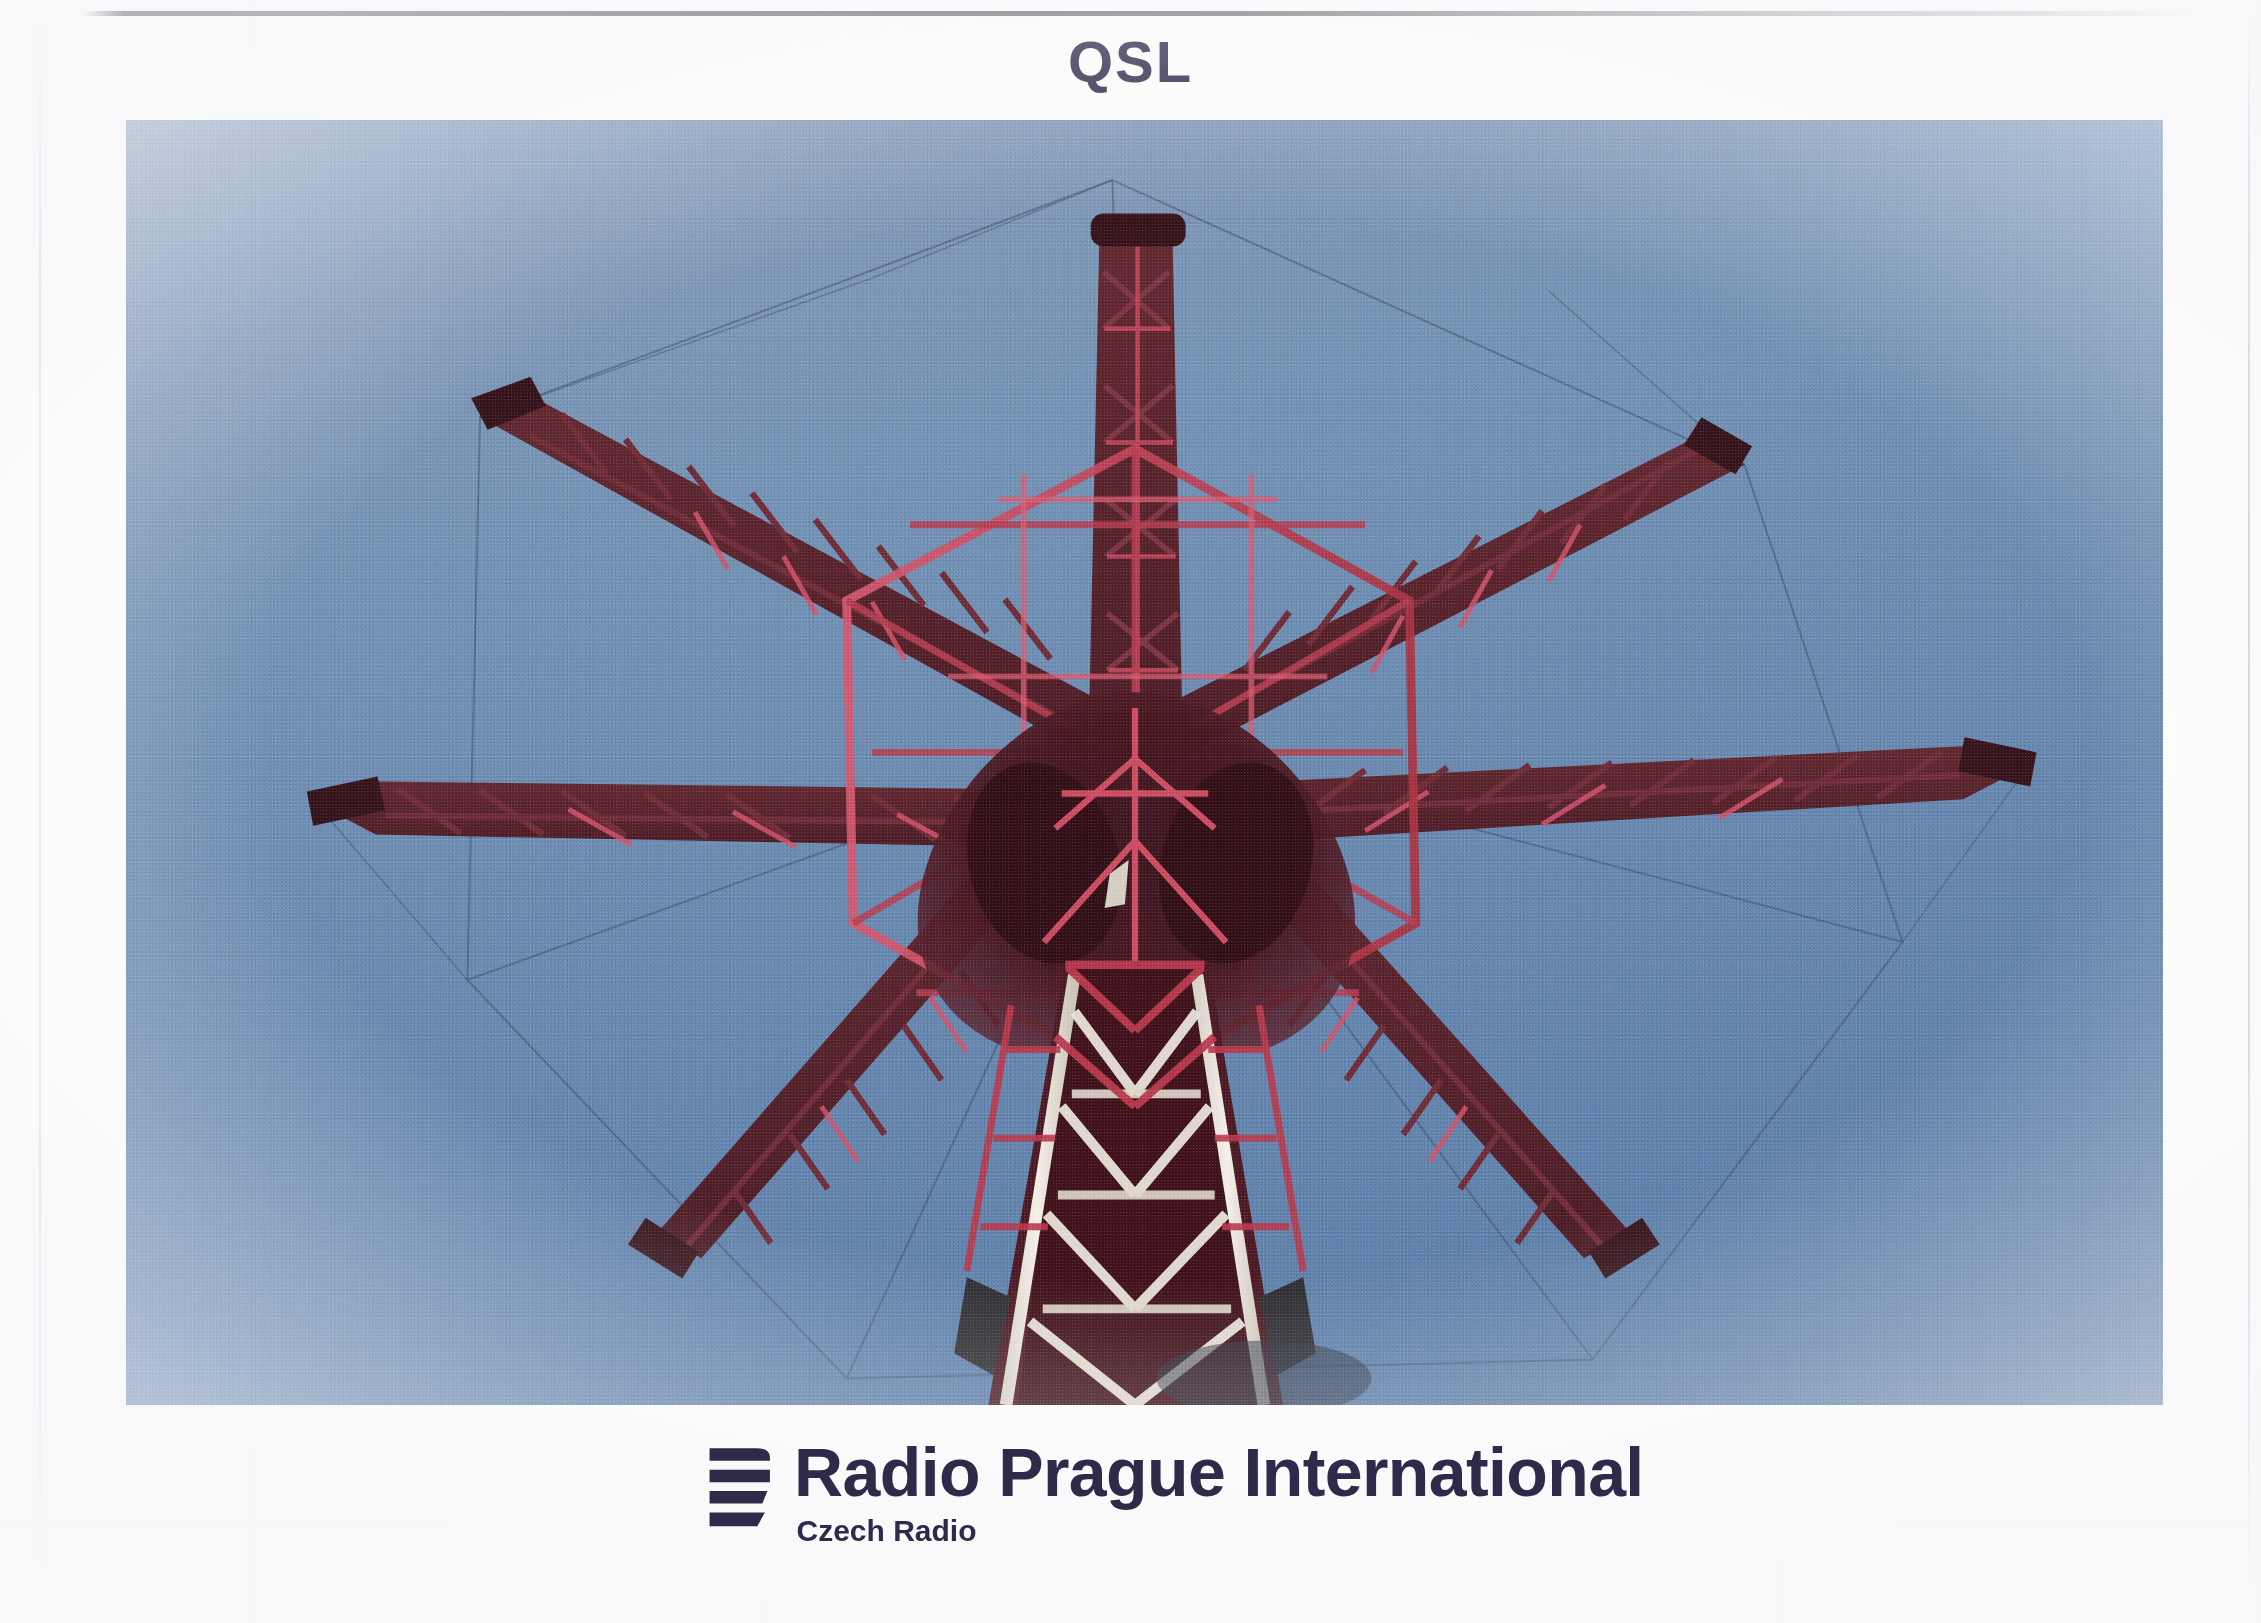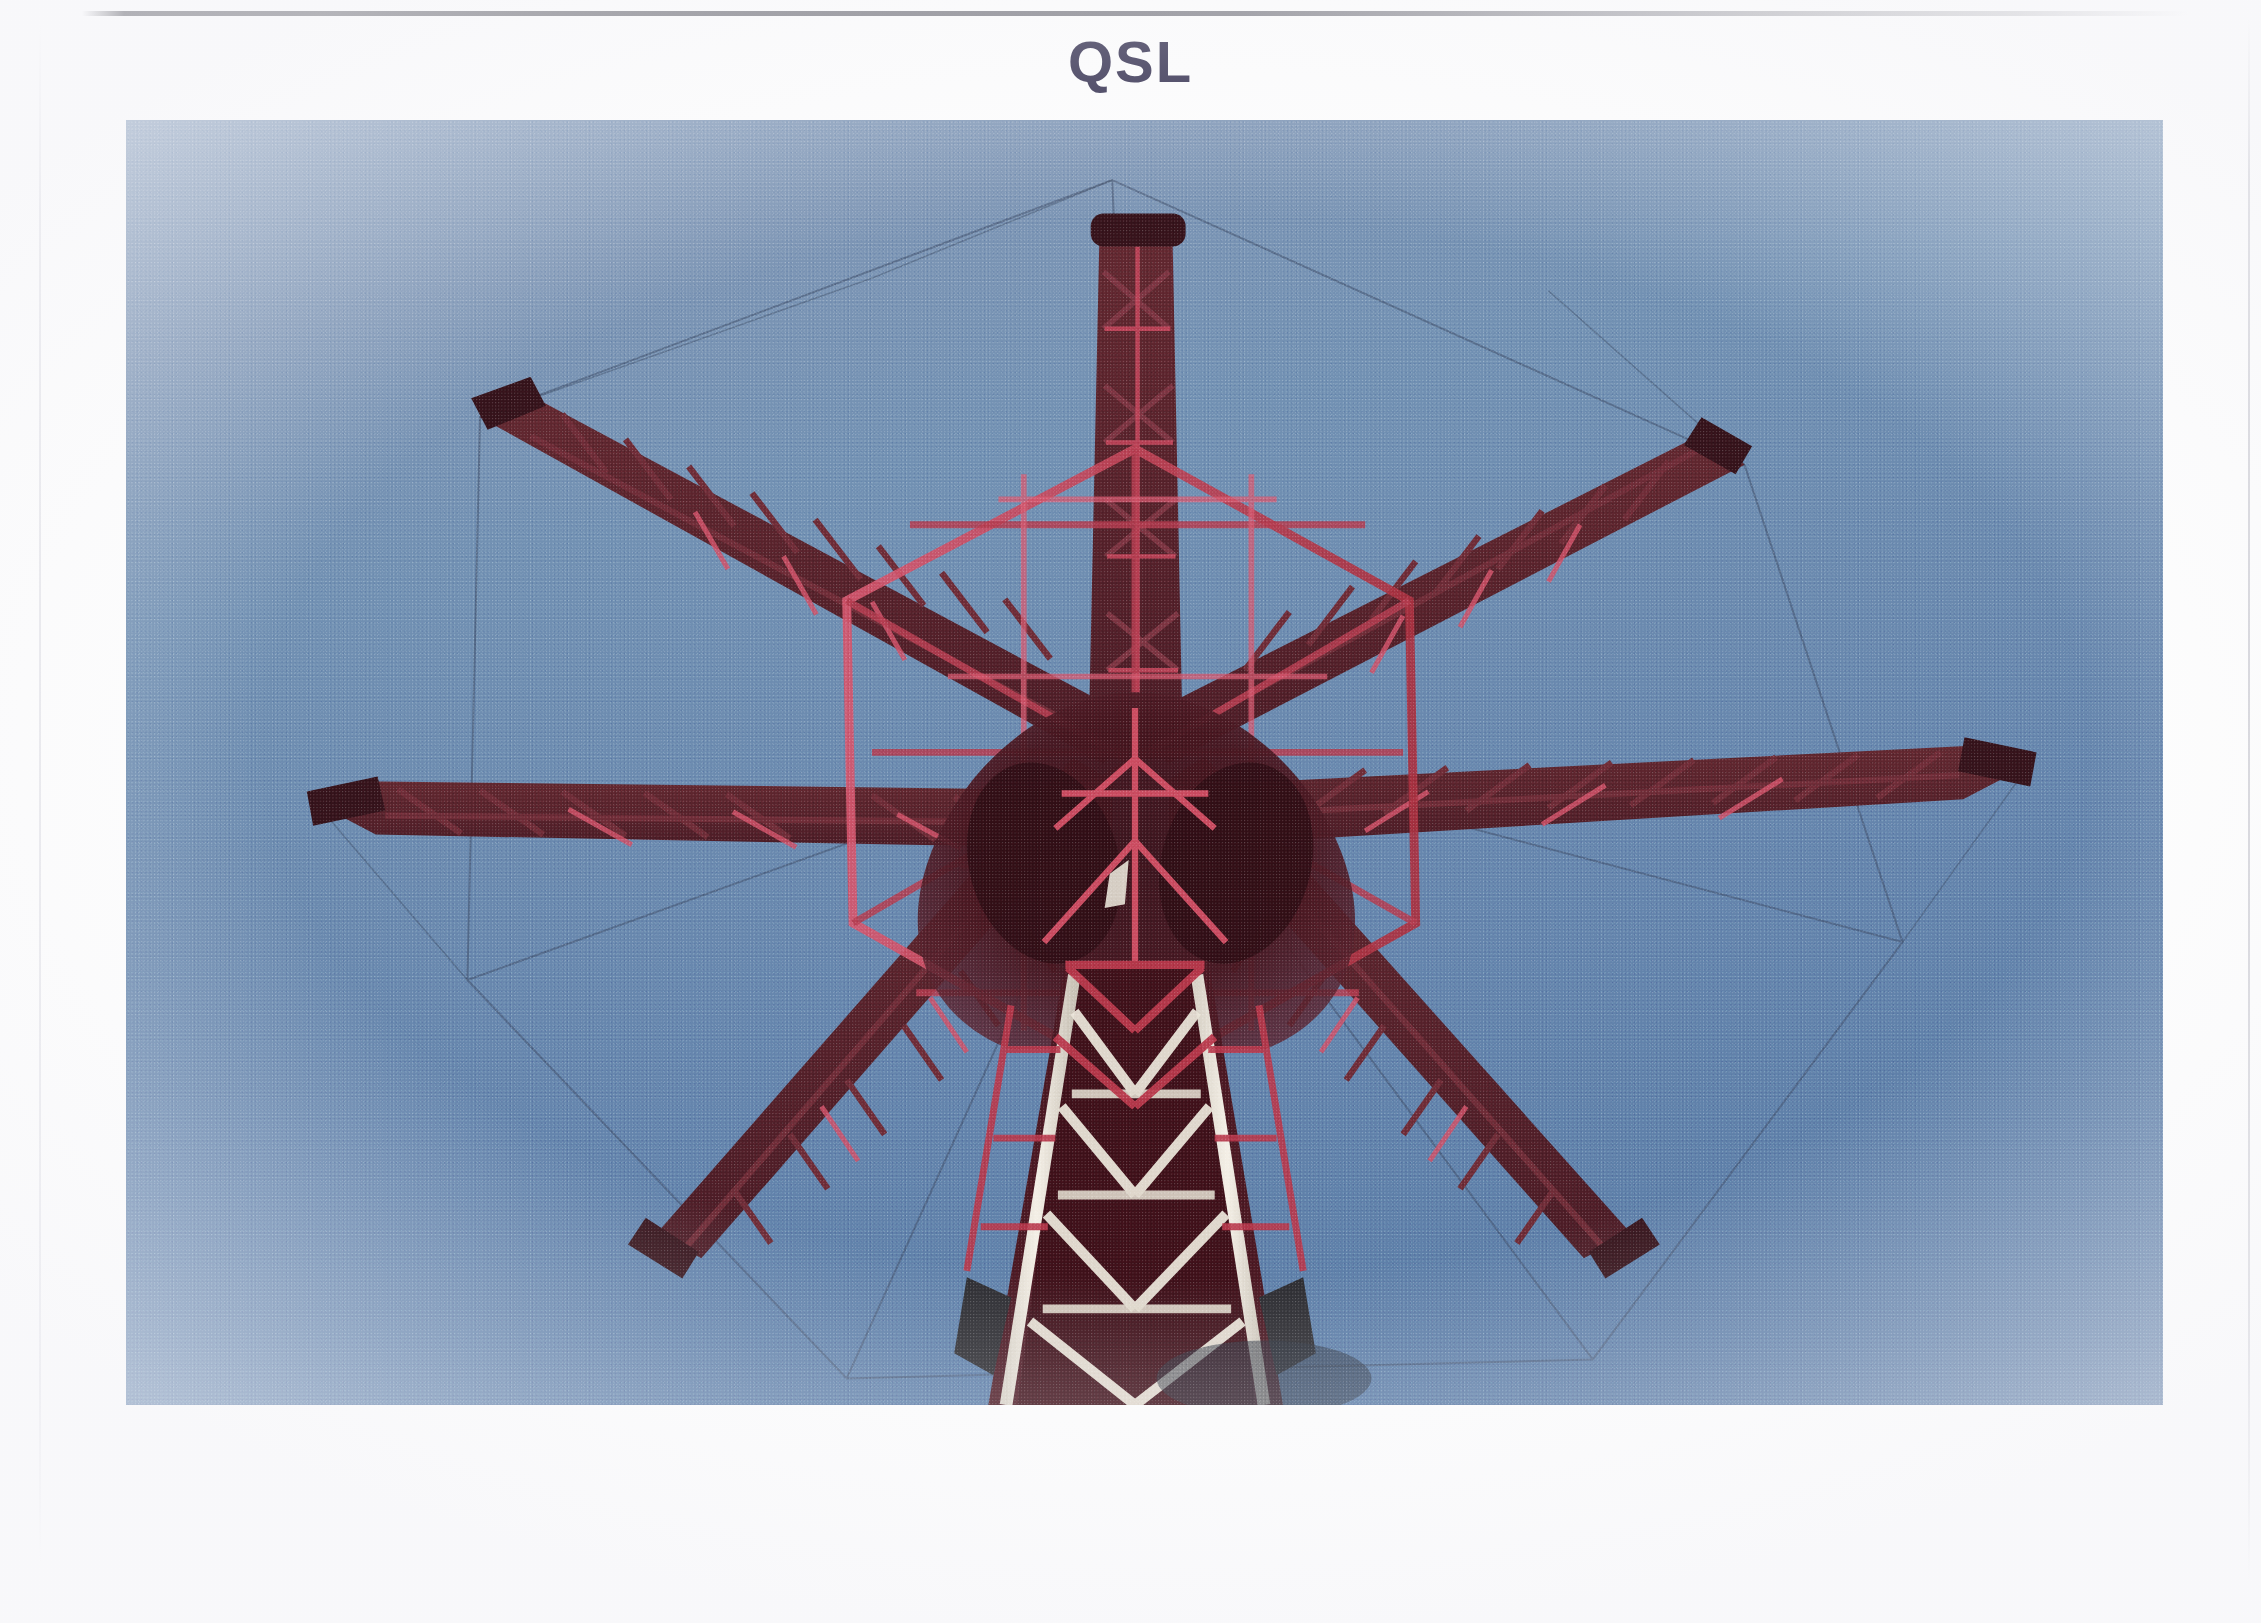--- a/index.html
+++ b/index.html
@@ -407,15 +407,29 @@
 
       <ellipse cx="1800" cy="1990" rx="170" ry="60" fill="#2b3340" opacity="0.55"></ellipse>
     </svg>
 
     <div class="grain"></div>
     <div class="grain2"></div>
   </div>
 
   <div class="paper-tint"></div>
 
+  <div id="footer">
+
+    <svg id="rpi-logo" viewBox="0 0 108 132">
+      <path d="M4,2 H78 Q100,2 100,16 V22 H4 Z" fill="#2e2a4a"></path>
+      <path d="M4,36 H100 L100,56 H4 Z" fill="#2e2a4a"></path>
+      <path d="M4,70 H96 L88,90 H4 Z" fill="#2e2a4a"></path>
+      <path d="M4,104 H92 L80,126 H4 Z" fill="#2e2a4a"></path>
+    </svg>
+
+    <div id="wordmark-block">
+      <div id="brand-name">Radio Prague International</div>
+      <div id="brand-sub">Czech Radio</div>
+    </div>
+  </div>
 
 </div>
 
 
 </body></html>

